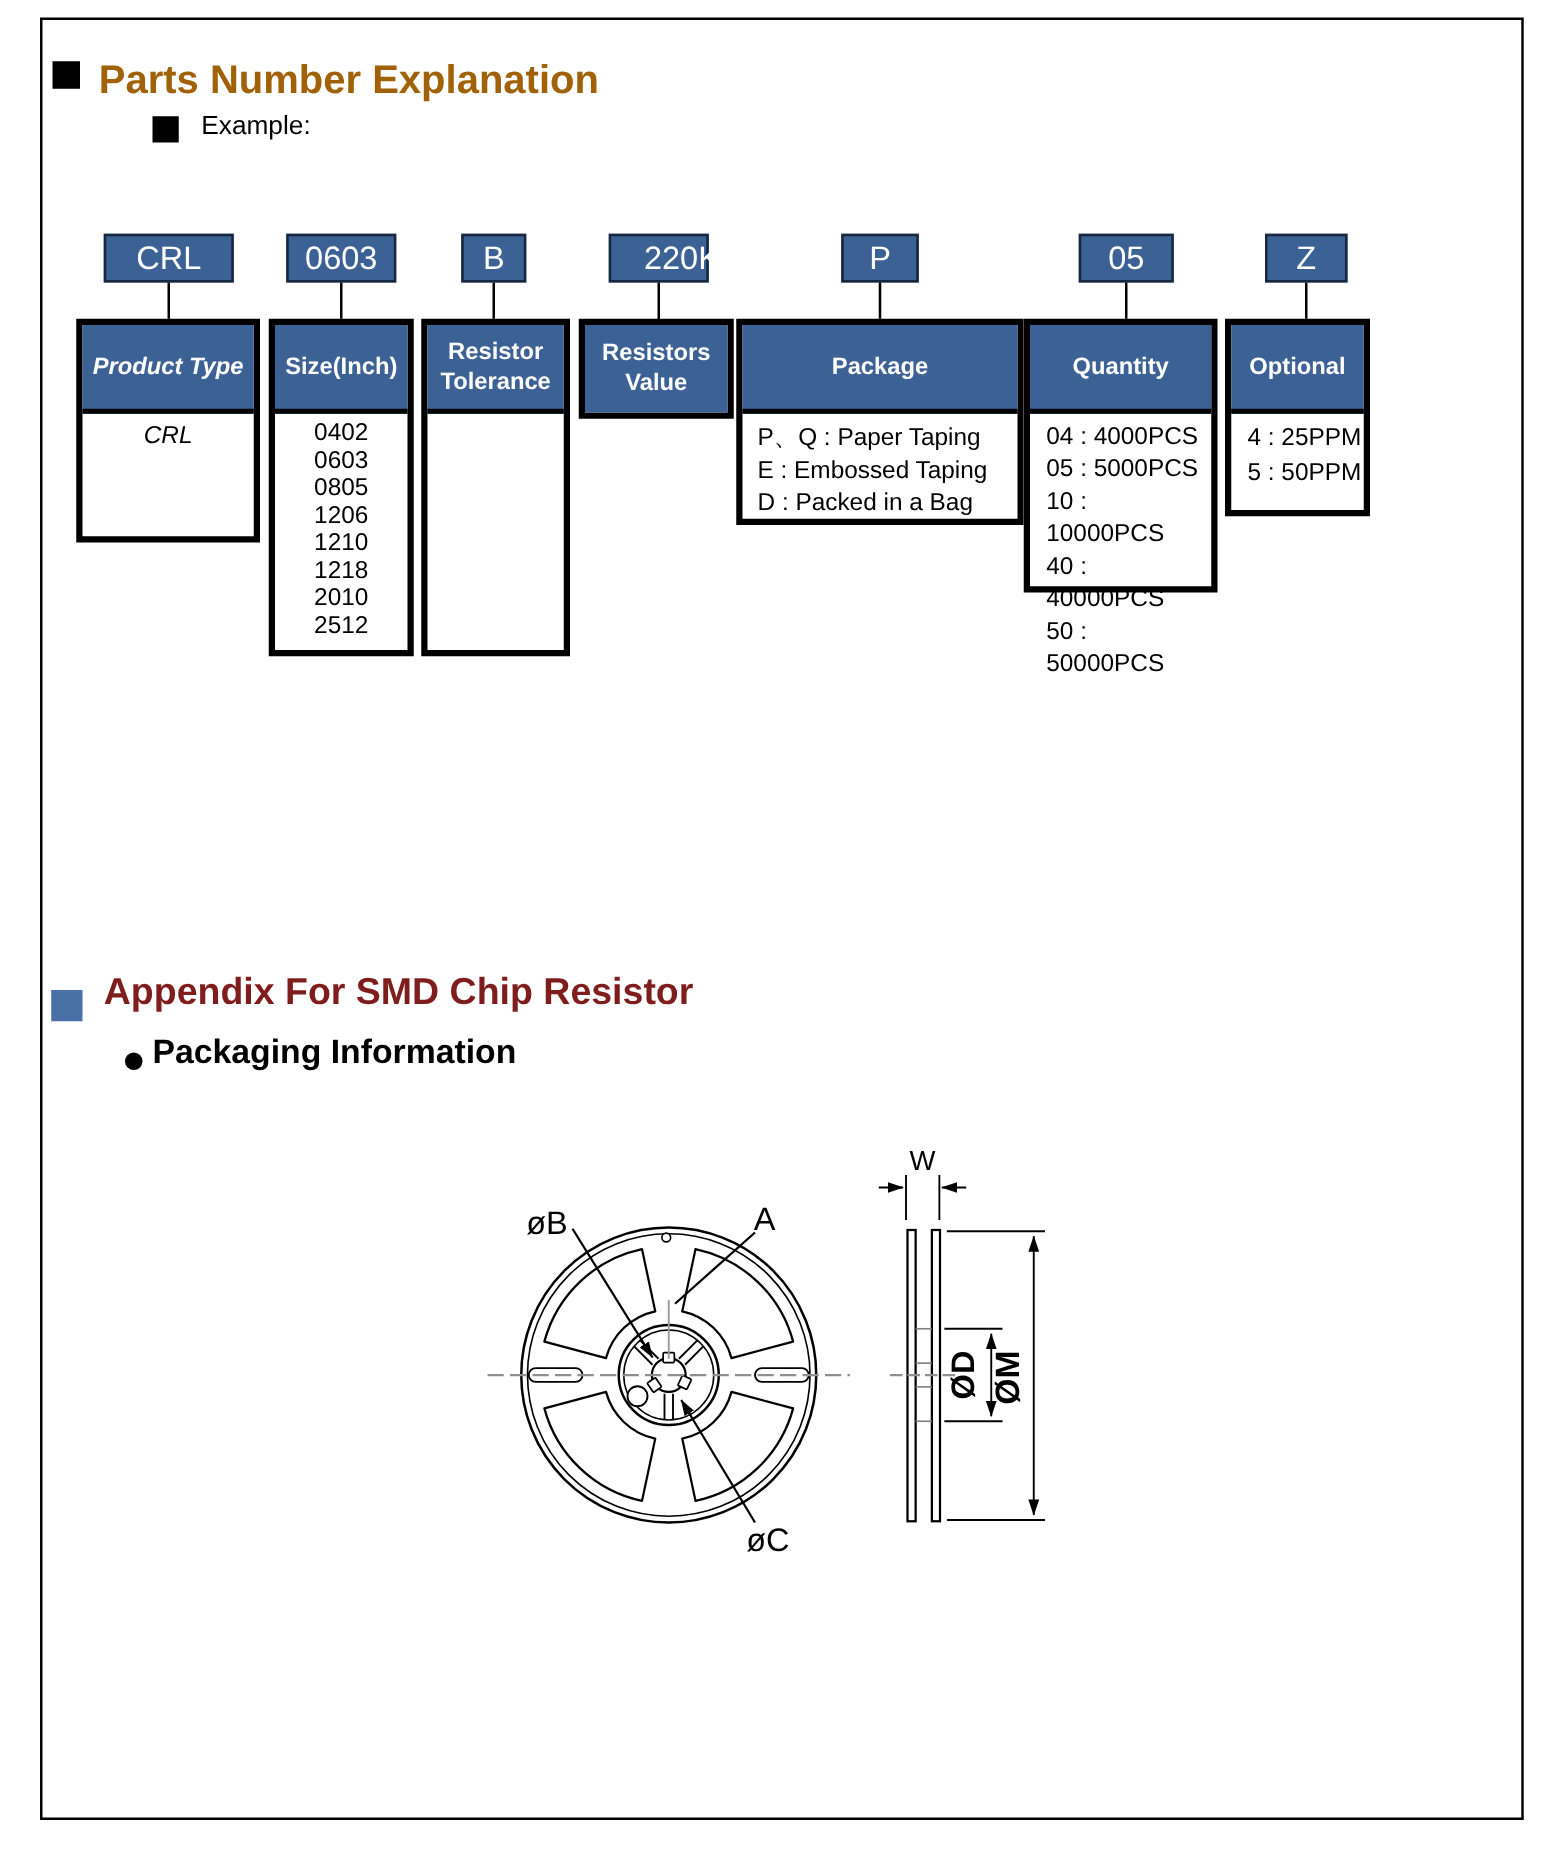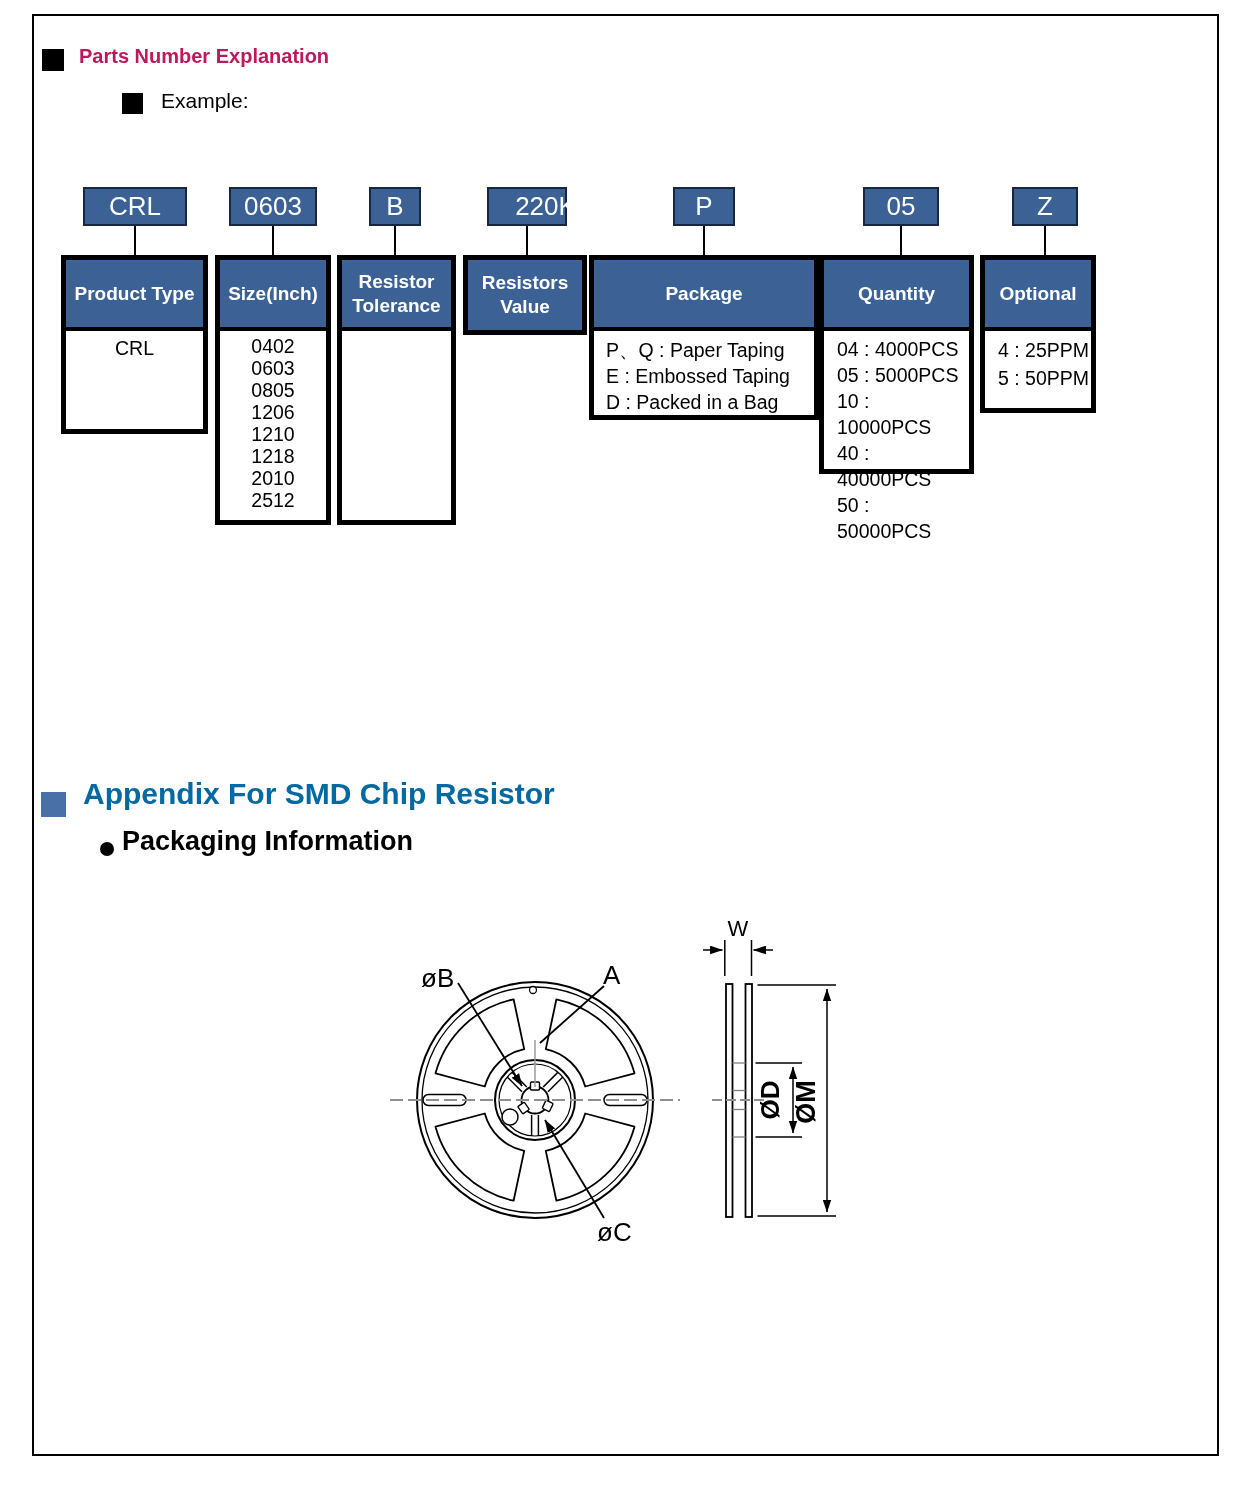--- a/index.html
+++ b/index.html
@@ -10,24 +10,24 @@
     font-family:"Liberation Sans", sans-serif;
   }
   .page-border {
     position:absolute; left:32px; top:14px; width:1187px; height:1442px;
     border:2px solid #000;
   }
   
   .sq { position:absolute; background:#000; }
   .sq1 { left:42px; top:49px;  width:22px; height:22px; }
   .sq2 { left:122px; top:93px; width:21px; height:21px; }
-  .h1  { position:absolute; left:79px;  top:45px;  font-size:20px; font-weight:bold; color:#be185d; }
+  .h1  { position:absolute; left:79px;  top:45px;  font-size:32px; font-weight:bold; color:#a16207; }
   .h2  { position:absolute; left:161px; top:89px;  font-size:21px; font-weight:normal; color:#000; }
   .sq-blue { position:absolute; left:41px; top:792px; width:25px; height:25px; background:#4a70a8; }
-  .h-appendix  { position:absolute; left:83px;  top:777px; font-size:30px; font-weight:bold; color:#0369a1; }
+  .h-appendix  { position:absolute; left:83px;  top:777px; font-size:30px; font-weight:bold; color:#7f1d1d; }
   .dot-black   { position:absolute; left:100px; top:842px; width:14px; height:14px; border-radius:50%; background:#000; }
   .h-packaging { position:absolute; left:122px; top:826px; font-size:27px; font-weight:bold; color:#000; }
   
   .code {
     position:absolute; top:187px; height:39px; background:#3c6295; border:2px solid #16273f;
     color:#fff; font-size:26px; display:flex; align-items:center; justify-content:center;
   }
   .code-0 { left:83px;   width:104px; }
   .code-1 { left:229px;  width:88px;  }
   .code-2 { left:369px;  width:52px;  }
@@ -41,21 +41,21 @@
   .conn-6 { left:1044px; }
   
   .cat { position:absolute; top:255px; border:5px solid #000; background:#fff; }
   .cat-head {
     background:#3c6295; color:#fff; font-weight:bold; font-size:19px; line-height:1.25;
     height:71px; display:flex; align-items:center; justify-content:center; text-align:center;
     border-bottom:4px solid #000;
   }
   .cat.head-only .cat-head { height:100%; border-bottom:none; }
   .cat-body { color:#000; font-size:19.5px; padding-top:5px; }
-  .cat-0 { left:61px;  width:147px; height:179px; }
+  .cat-0 { left:61px;  width:147px; height:179px;font-style:italic; }
   .cat-1 { left:215px; width:116px; height:270px; }
   .cat-2 { left:337px; width:119px; height:270px; }
   .cat-3 { left:463px; width:124px; height:80px;  }
   .cat-4 { left:589px; width:230px; height:165px; }
   .cat-5 { left:819px; width:155px; height:219px; }
   .cat-6 { left:980px; width:116px; height:158px; }
   .cat-0 .cat-body { text-align:center; line-height:24px; }
   .cat-1 .cat-body { text-align:center; line-height:22px; padding-top:4px; }
   .cat-2 .cat-body { padding-left:11px; line-height:22px; padding-top:4px; }
   .cat-4 .cat-body { padding-left:12px; line-height:26px; padding-top:6px; }

